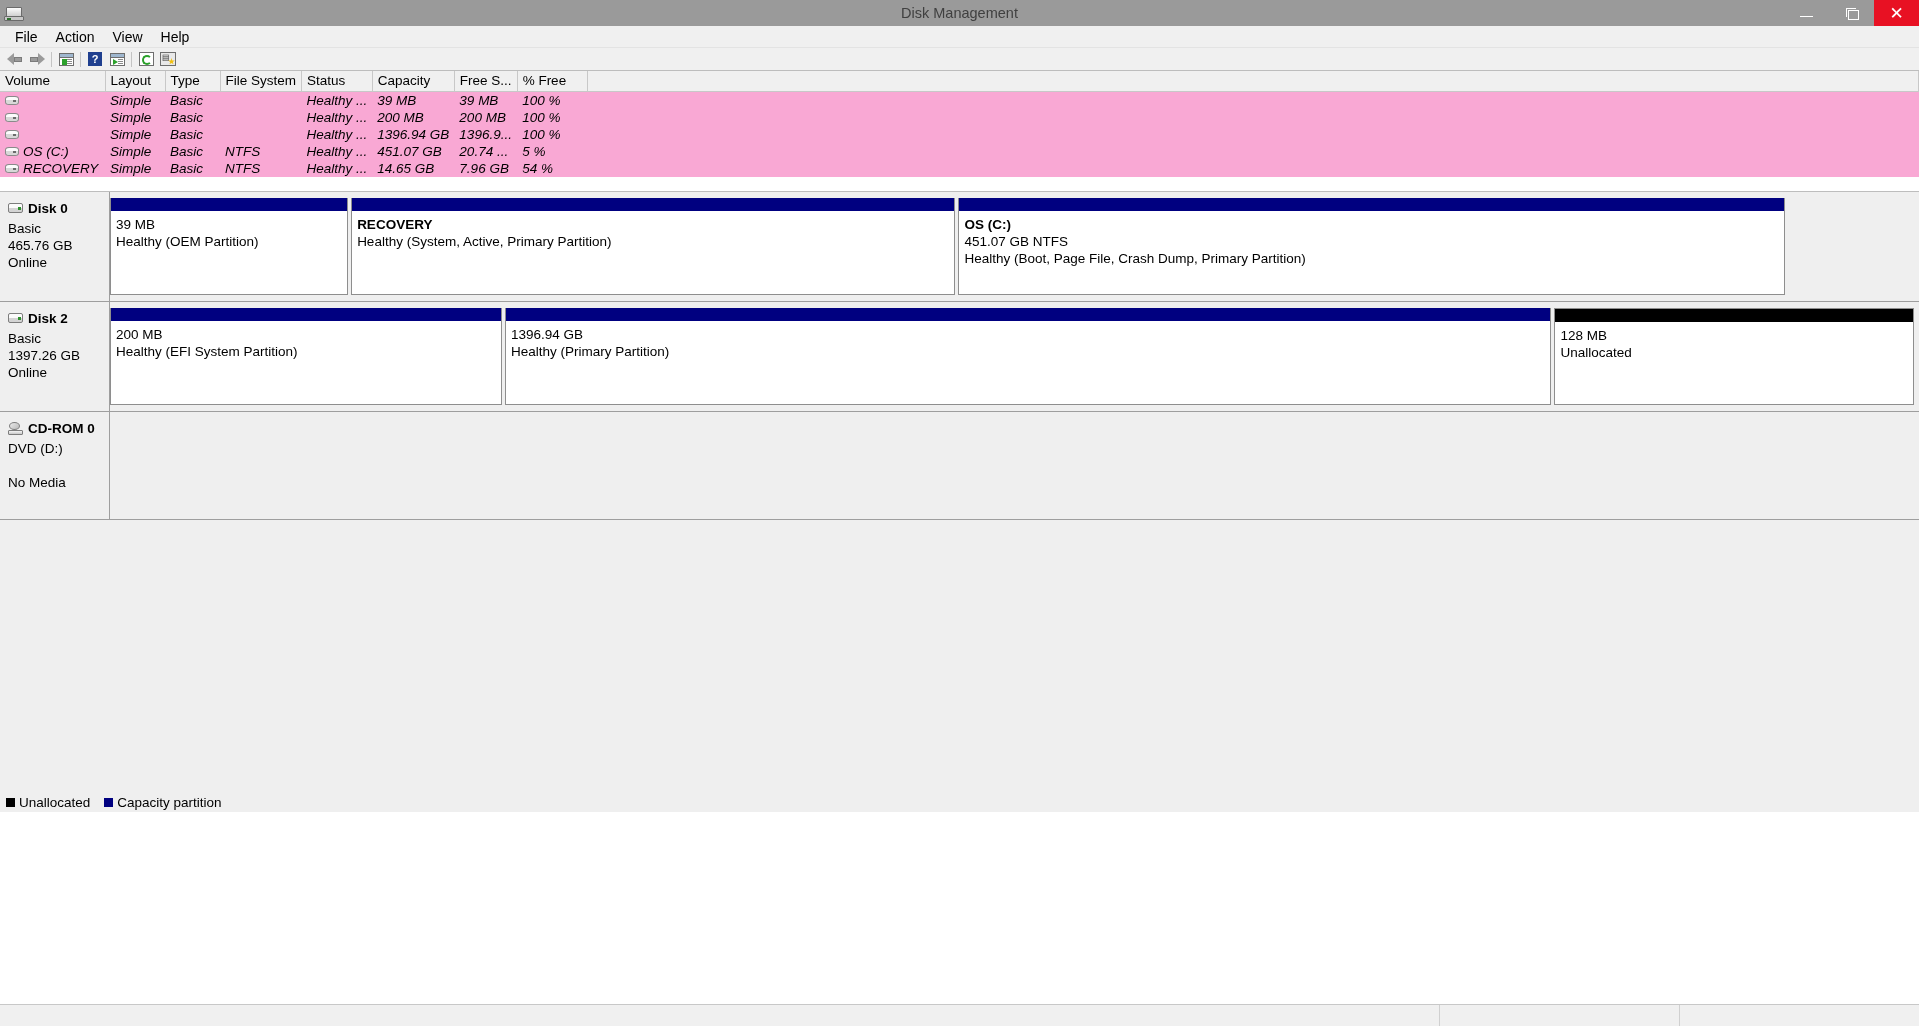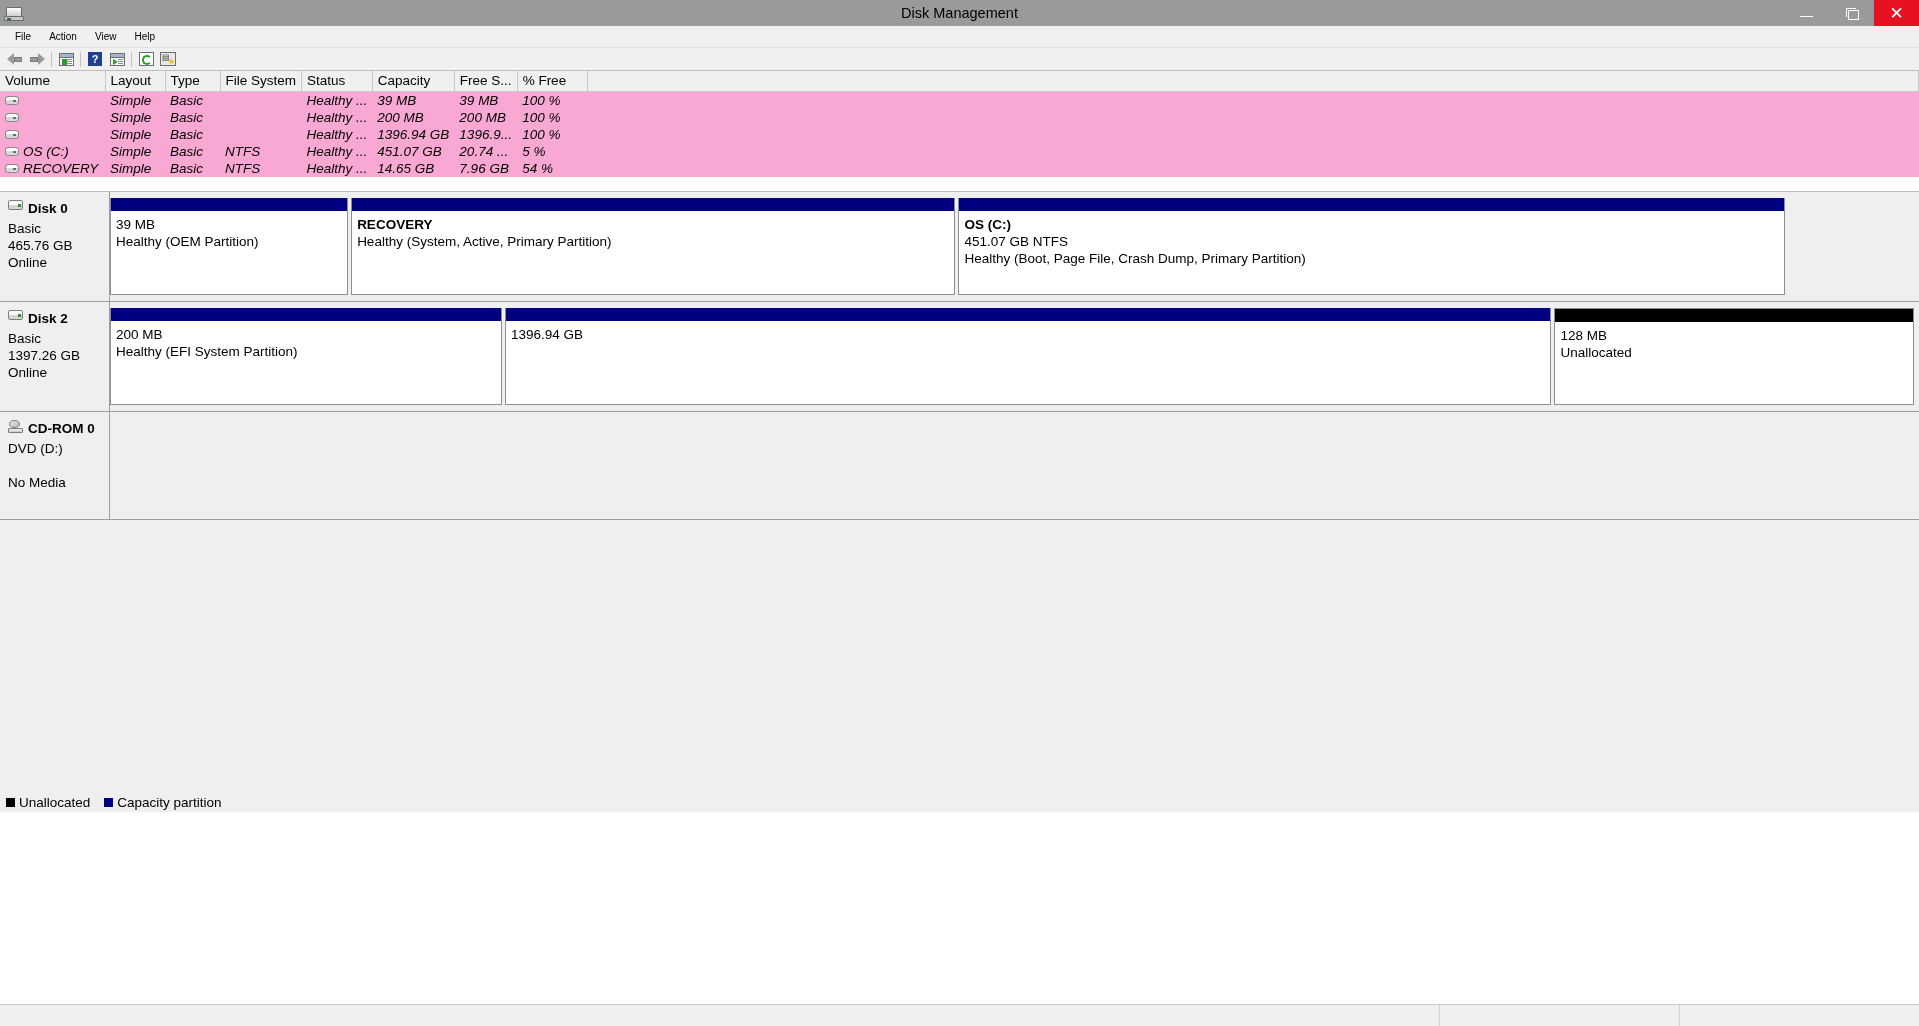--- a/index.html
+++ b/index.html
@@ -44,21 +44,21 @@
   }
   .tb-ico-dot {
     position: absolute; left: 3px; top: 14.5px;
     width: 4px; height: 2px; background: #2f6f2f;
   }
   .titlebar-title {
     position: absolute;
     left: 0; right: 0;
     text-align: center;
     font-size: 14.5px;
-    color: #000000;
+    color: #404040;
     line-height: 26px;
     pointer-events: none;
   }
   .win-buttons {
     margin-left: auto;
     display: flex;
     height: 26px;
   }
   .win-btn {
     width: 45px; height: 26px;
@@ -87,21 +87,21 @@
   .menubar {
     height: 22px;
     background: #f0f0f0;
     display: flex;
     align-items: center;
     padding-left: 6px;
     border-bottom: 1px solid #e3e3e3;
   }
   .menu-item {
     padding: 2px 9px;
-    font-size: 10px;
+    font-size: 14px;
     color: #000;
     cursor: default;
   }
 
   
   .toolbar {
     height: 23px;
     background: #f0f0f0;
     display: flex;
     align-items: center;
@@ -259,21 +259,21 @@
   .disk-info {
     width: 110px;
     flex: 0 0 110px;
     background: #efefef;
     border-right: 1px solid #9e9e9e;
     padding: 8px 0 0 8px;
     font-size: 13.5px;
     line-height: 17px;
   }
   .disk-title {
-    display: flex; align-items: flex-start; gap: 5px;
+    display: flex; align-items: center; gap: 5px;
     font-weight: bold;
     margin-bottom: 3px;
   }
   .disk-ico {
     width: 15px; height: 10px;
     background: linear-gradient(#fbfbfb 0 45%, #d4d4d4 45% 100%);
     border: 1px solid #7d7d7d;
     border-radius: 2px;
     position: relative;
     flex: 0 0 auto;
@@ -603,20 +603,21 @@
           <div class="part-label"></div>
           <div class="part-line">200 MB</div>
           <div class="part-line">Healthy (EFI System Partition)</div>
         </div>
       </div>
       <div class="part" style="width:58.2%">
         <div class="part-bar bar-primary"></div>
         <div class="part-body">
           <div class="part-label"></div>
           <div class="part-line">1396.94 GB</div>
+          <div class="part-line">Healthy (Primary Partition)</div>
         </div>
       </div>
       <div class="part unalloc" style="width:20%">
         <div class="part-bar bar-unalloc"></div>
         <div class="part-body">
           <div class="part-label"></div>
           <div class="part-line">128 MB</div>
           <div class="part-line">Unallocated</div>
         </div>
       </div>

